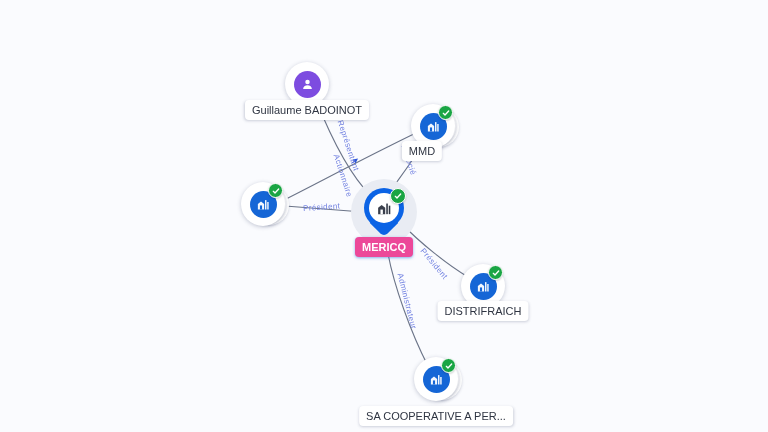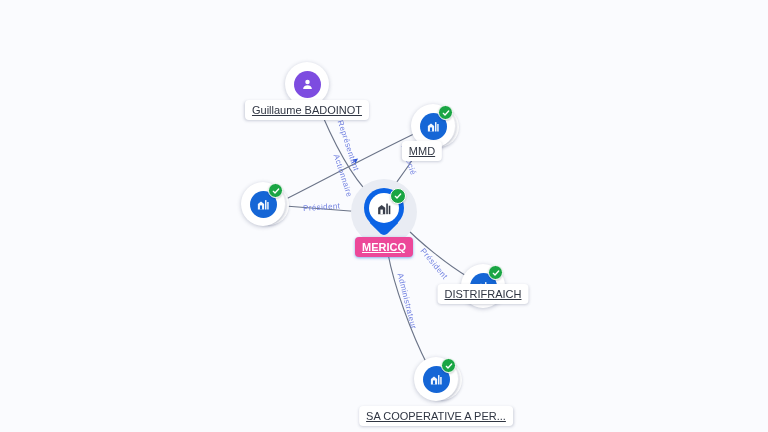--- a/index.html
+++ b/index.html
@@ -67,21 +67,20 @@
   .node-selected .badge-check{right:-1px;top:-1px;width:14px;height:14px;}
 
   
   .label{
     position:absolute;transform:translateX(-50%);
     background:#ffffff;color:#2f3542;
     font-size:11px;line-height:14px;
     padding:3px 7px;border-radius:4px;
     white-space:nowrap;
     box-shadow:0 1px 3px rgba(40,50,90,.22);
-    text-decoration:underline;
   }
   .label.selected{
     background:#ec4899;color:#ffffff;font-weight:bold;
     box-shadow:0 1px 3px rgba(21,102,214,.5);
   }
 
   
   .edge-label{
     position:absolute;
     color:#6f7fe0;font-size:8px;letter-spacing:.4px;
@@ -222,21 +221,21 @@
           </svg>
         </div>
         <div class="badge-check">
           <svg width="8" height="8" viewBox="0 0 24 24" fill="none" stroke="#ffffff" stroke-width="4" stroke-linecap="round" stroke-linejoin="round">
             <polyline points="4,13 9,18 20,6"></polyline>
           </svg>
         </div>
       </div>
     </div>
   </div>
-  <div class="label" style="left:483px;top:284px;">DISTRIFRAICH</div>
+  <div class="label" style="left:483px;top:301px;">DISTRIFRAICH</div>
 
   <div class="node" style="left:436px;top:379px;">
     <div class="node-hit">
       <div class="stack s1"></div>
       <div class="stack s2"></div>
       <div class="disc">
         <div class="inner-circle company">
           <svg width="15" height="15" viewBox="0 0 24 24" fill="#ffffff">
             <path d="M3 20V11l5-4 5 4v9z" opacity=".95"></path>
             <rect x="14.5" y="5" width="2.2" height="15"></rect>

